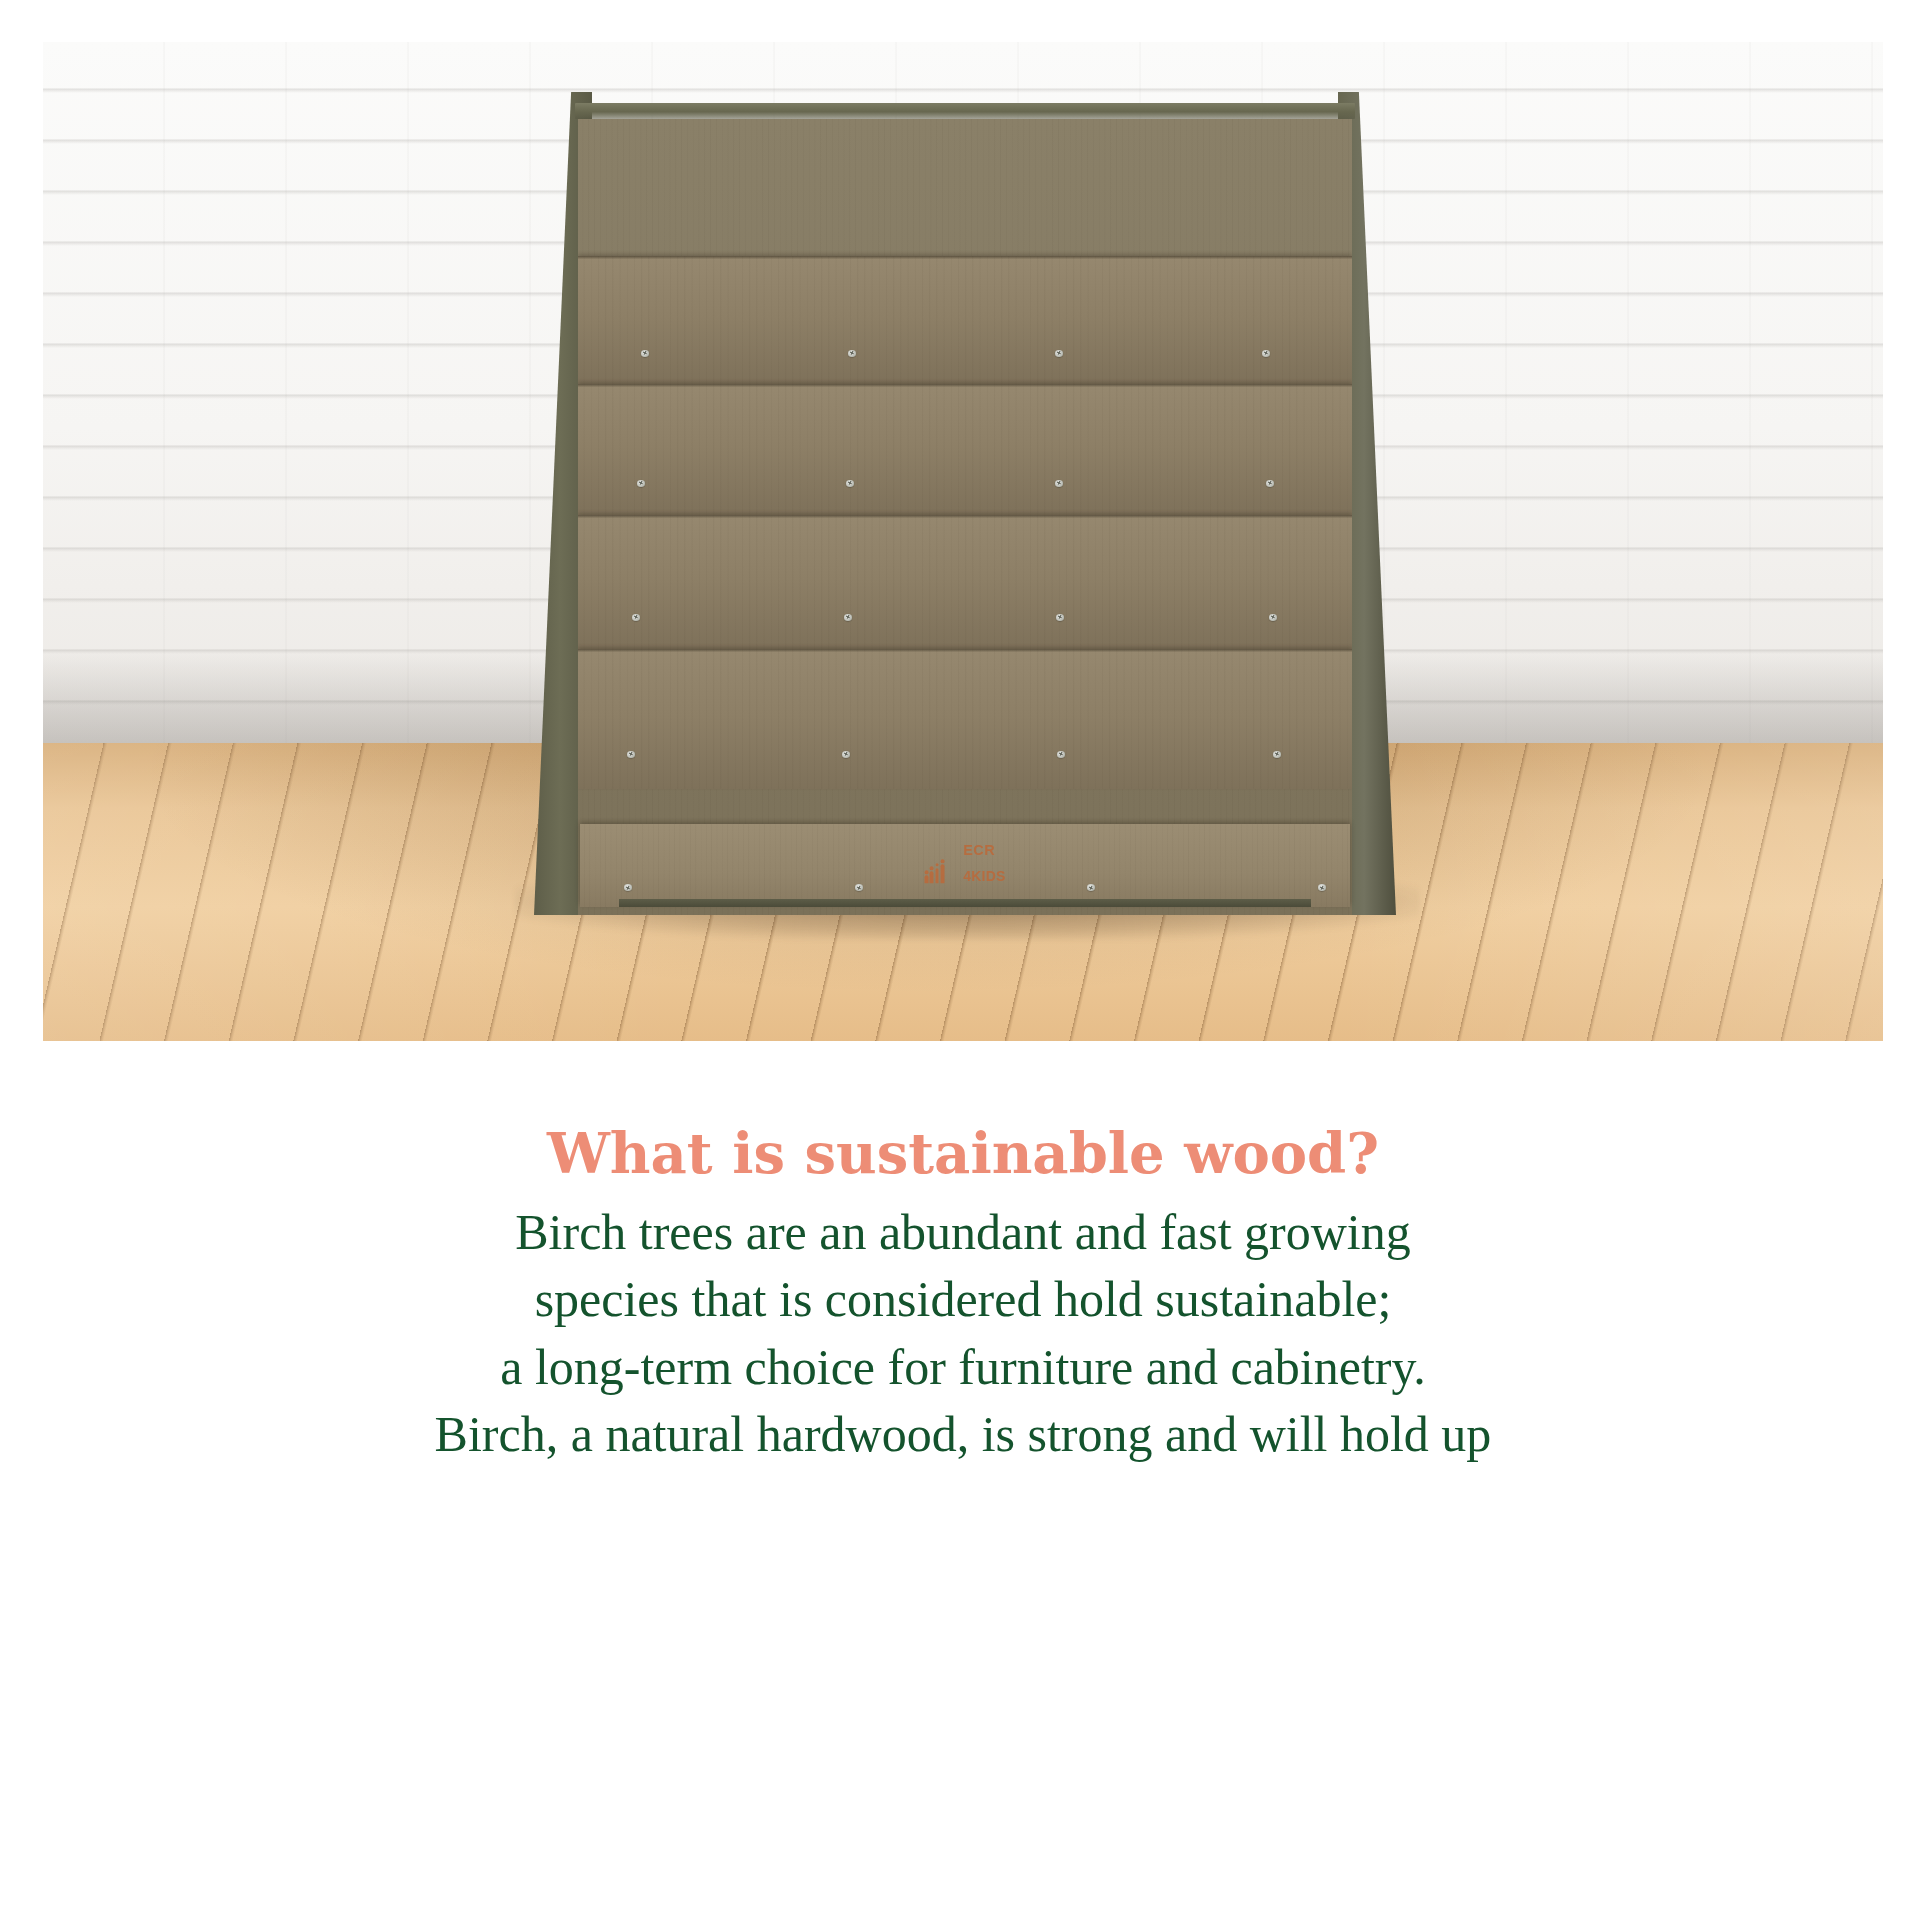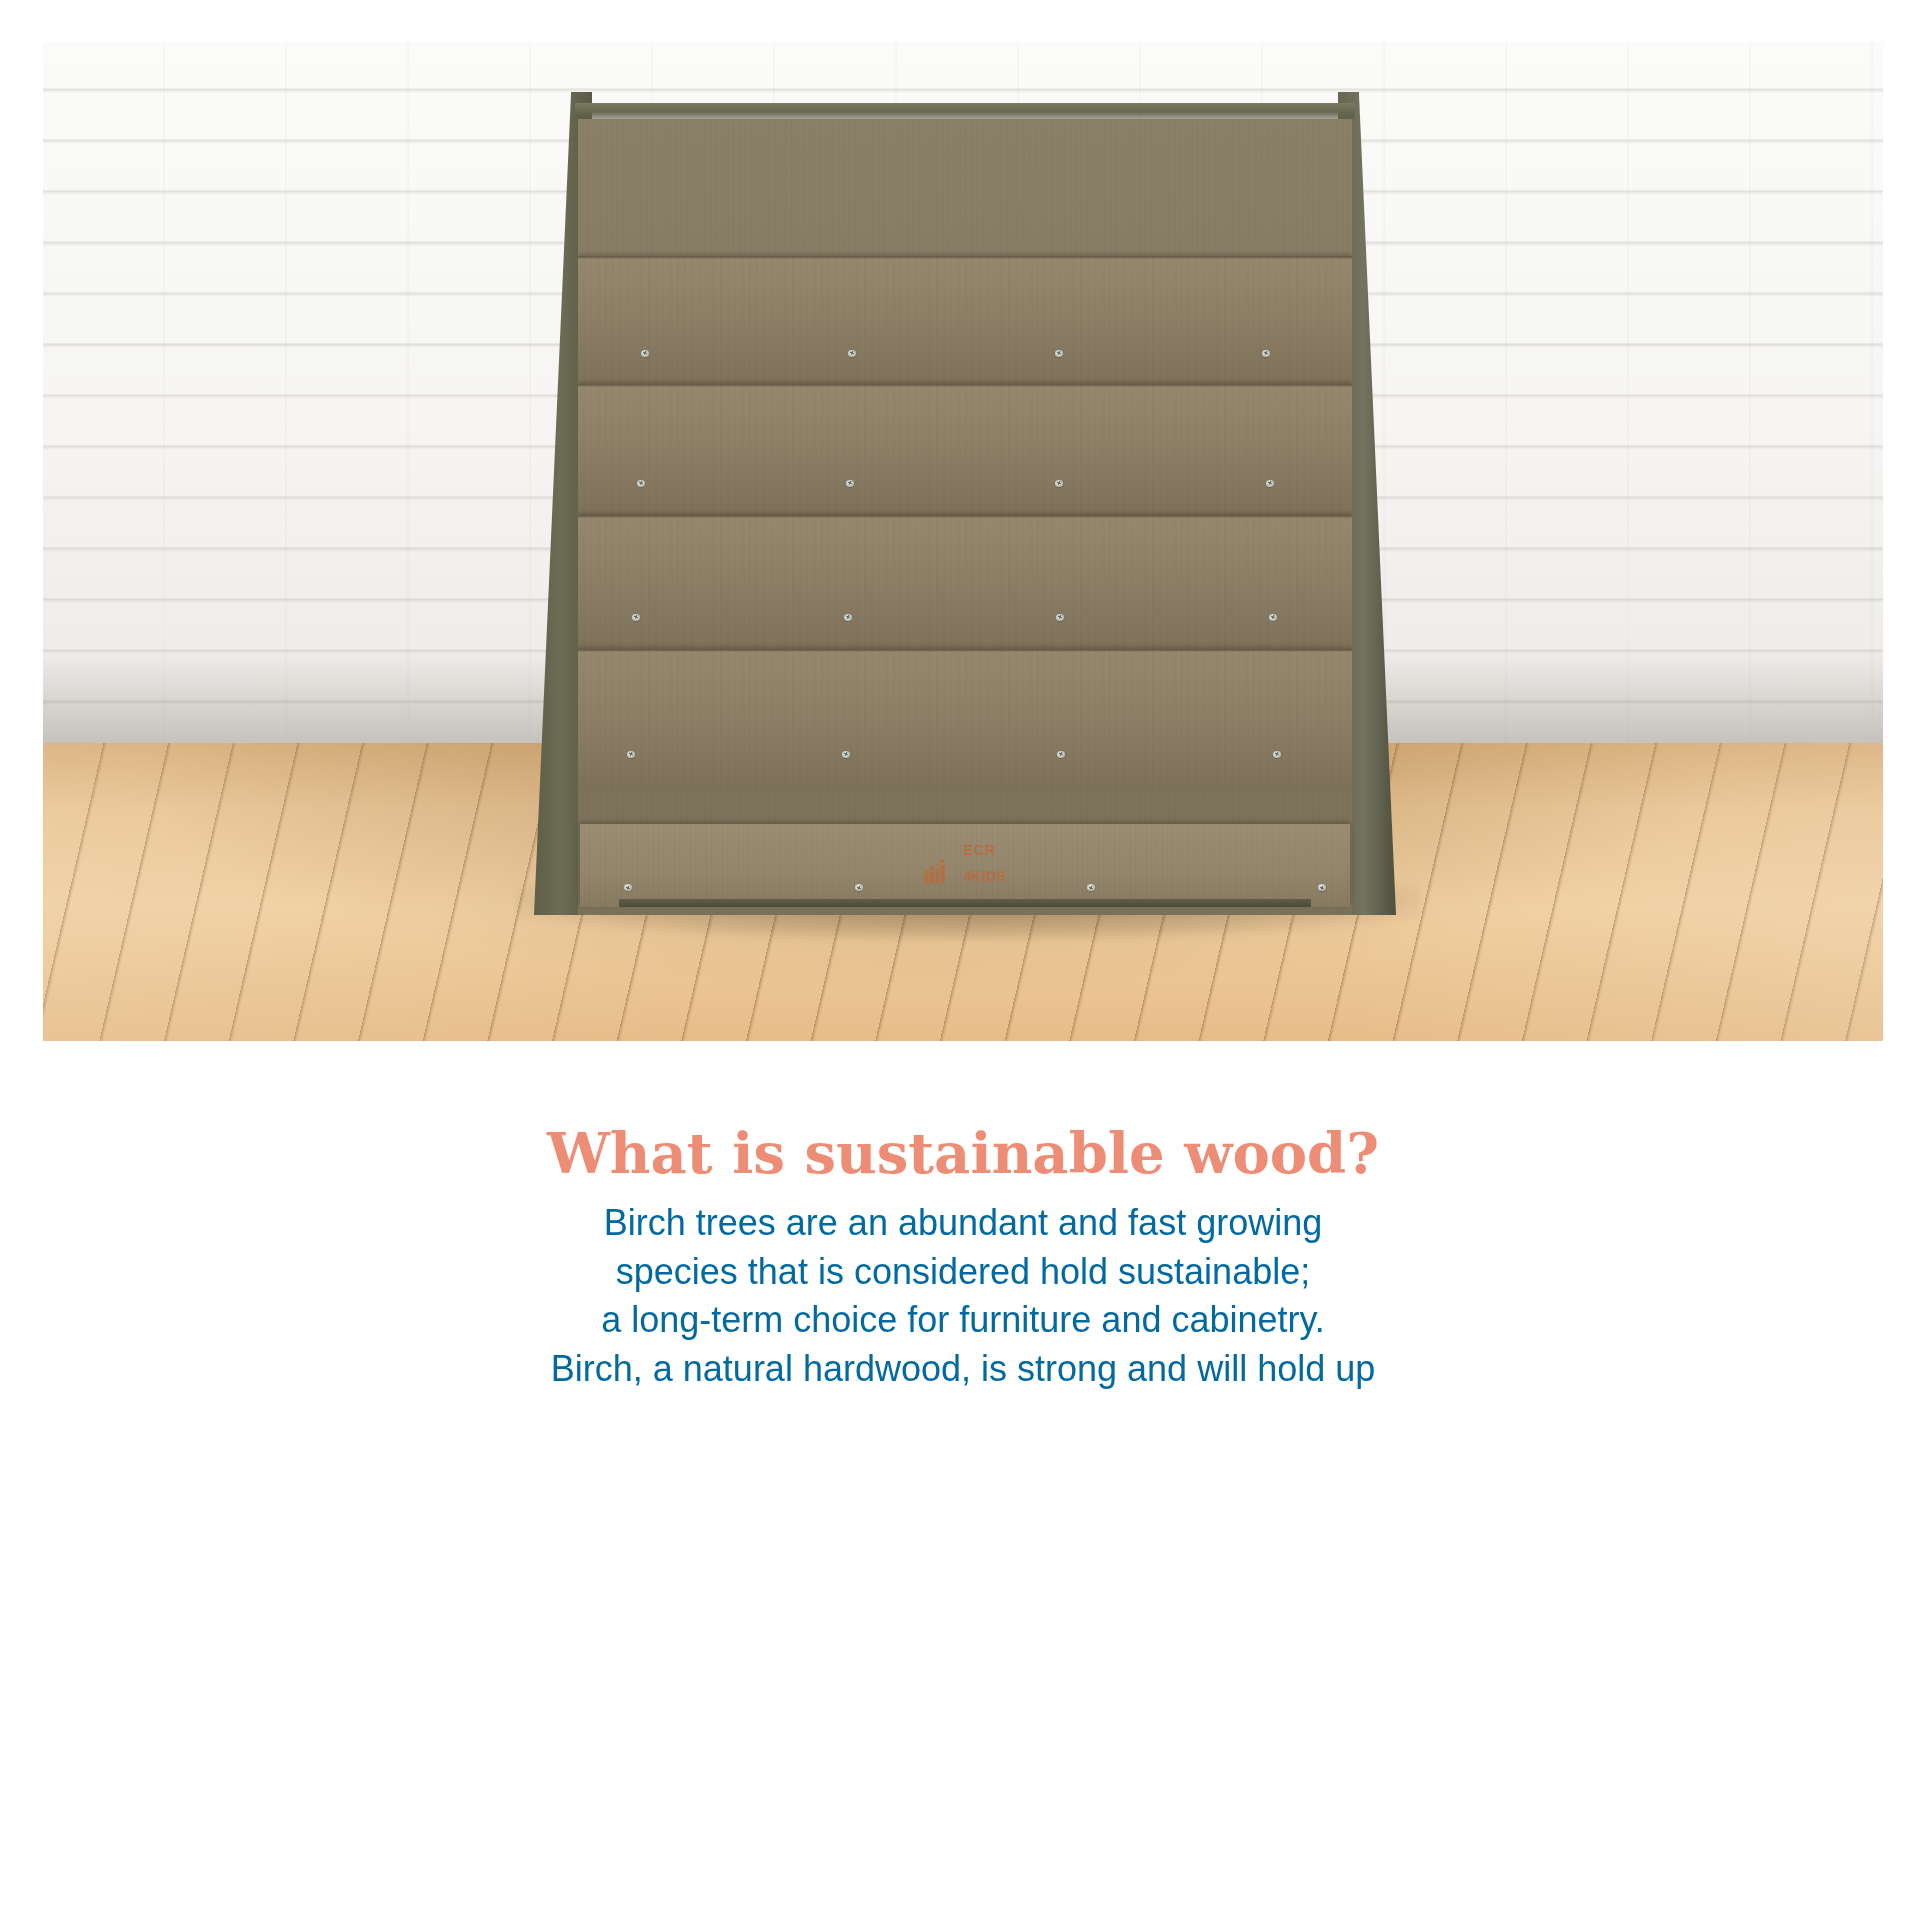--- a/index.html
+++ b/index.html
@@ -297,25 +297,25 @@
   .subhead {
     font-family: "DejaVu Serif", "Liberation Serif", serif;
     font-weight: 700;
     font-size: 56px;
     line-height: 1.1;
     color: #ED8D76;
     margin: 44px 0 8px 0;
   }
   .body-copy {
     margin: 14.4px 0 0 0;
-    font-family: Liberation Sans, sans-serif;
+    font-family: Liberation Serif, serif;
     font-weight: 400;
-    font-size: 36px;
+    font-size: 50px;
     line-height: 1.35;
-    color: #0369a1;
+    color: #14532d;
   }
   .body-copy .ln { display:block; }
 </style>
 </head>
 <body>
 
 <div class="page">
 
   <div class="photo">
 

